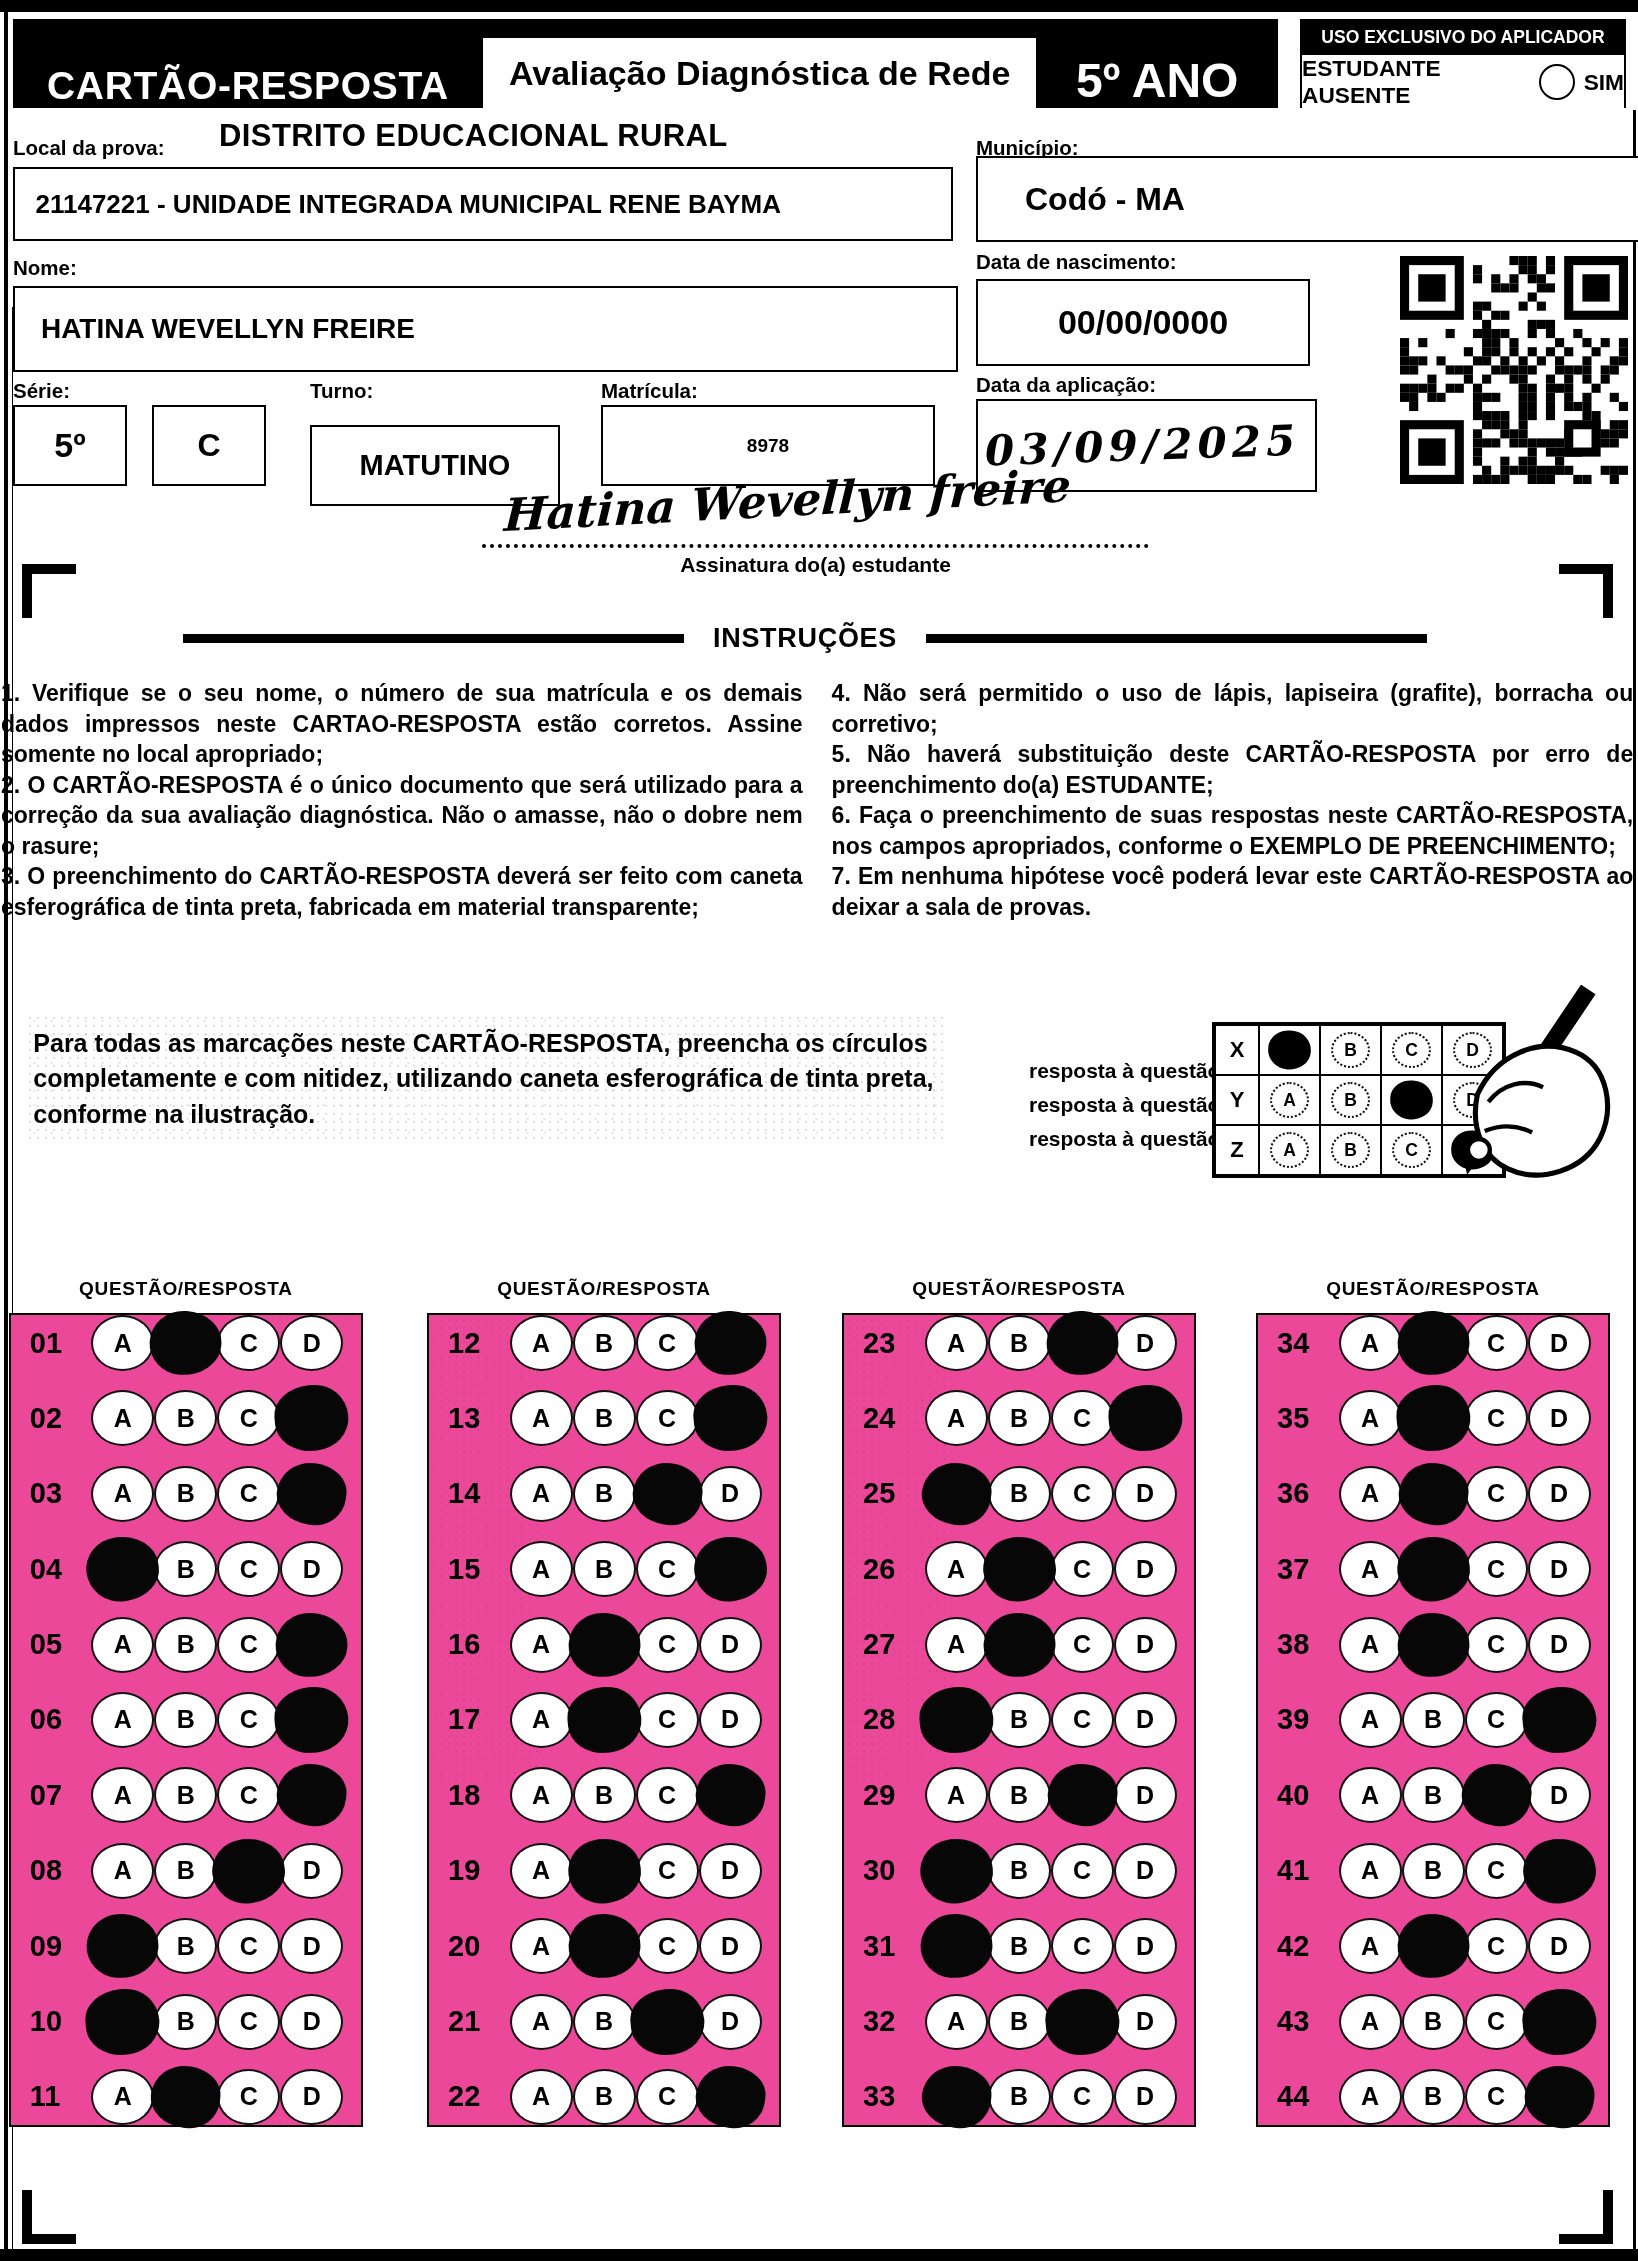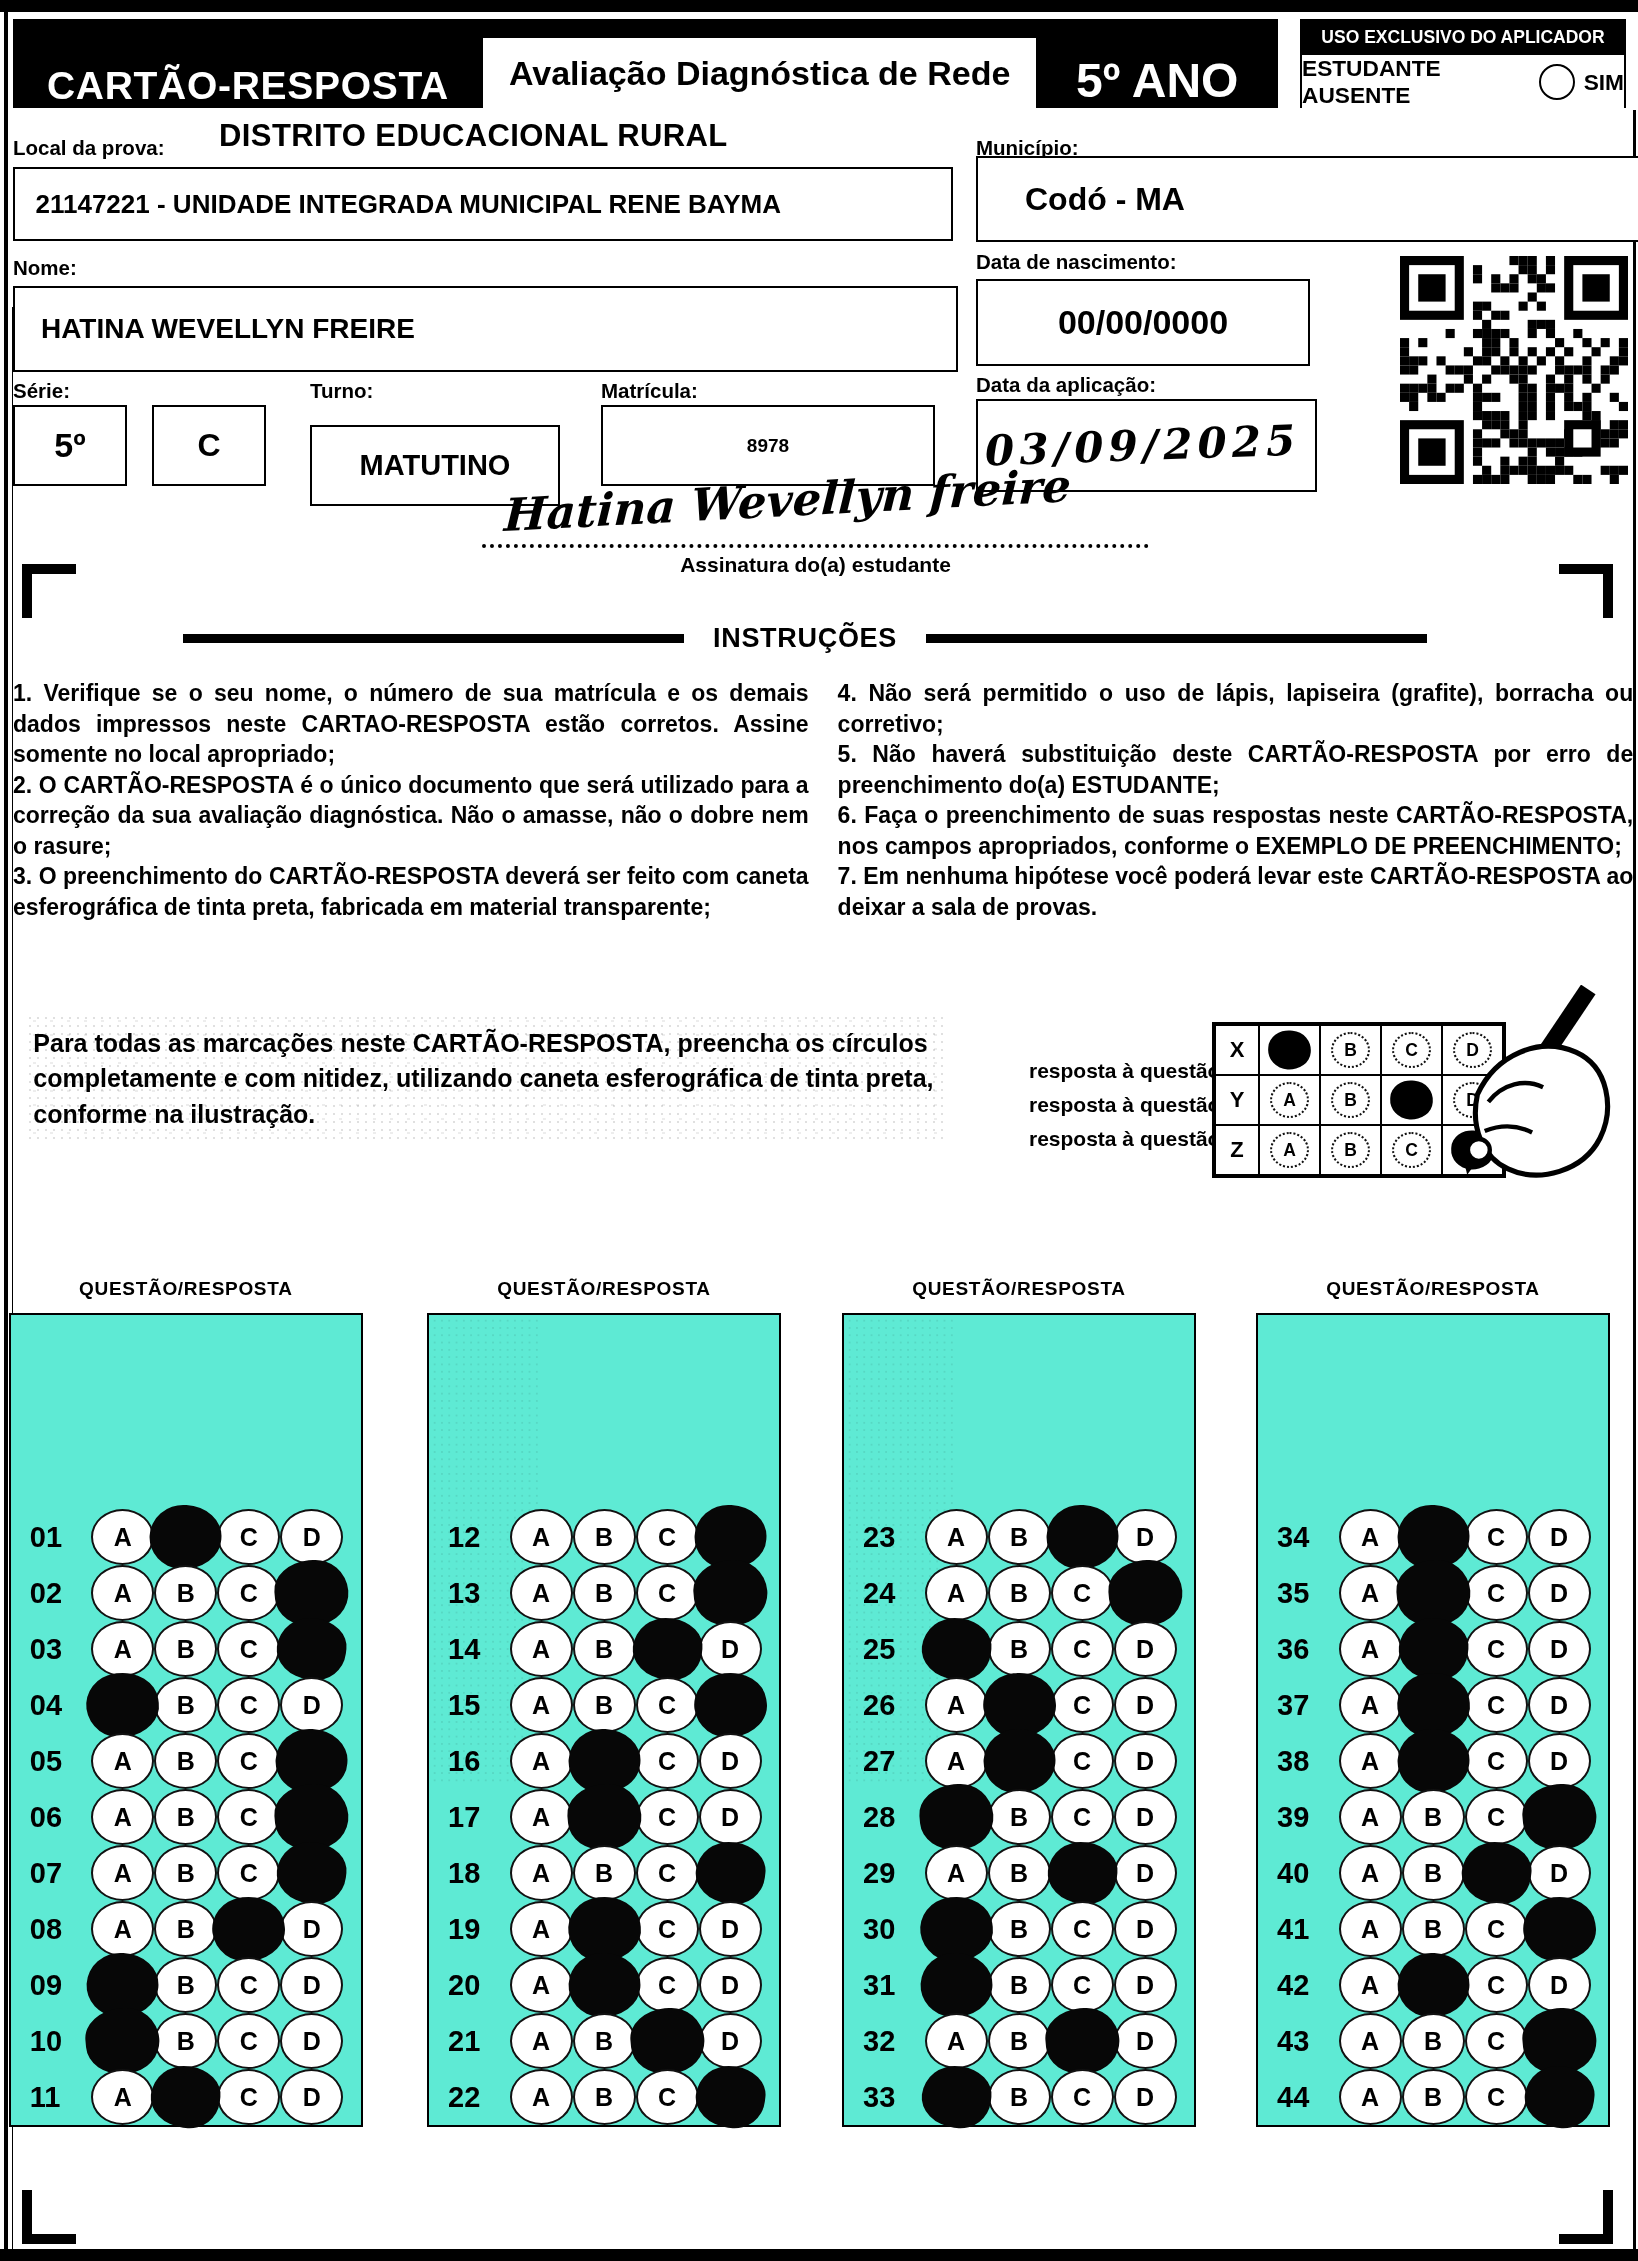--- a/index.html
+++ b/index.html
@@ -40,21 +40,21 @@
 
   .bracket{position:absolute;width:44px;height:44px;}
   .b-tl{left:22px;top:564px;border-top:10.2px solid #000;border-left:10.2px solid #000;}
   .b-tr{right:26px;top:564px;border-top:10.2px solid #000;border-right:10.2px solid #000;}
   .b-bl{left:22px;top:2190px;border-bottom:10.2px solid #000;border-left:10.2px solid #000;}
   .b-br{right:26px;top:2190px;border-bottom:10.2px solid #000;border-right:10.2px solid #000;}
 
   .instr-head{position:absolute;left:183px;right:212px;top:623px;display:flex;align-items:center;gap:29px;}
   .instr-rule{flex:1;height:8.8px;background:#000;}
   .instr-title{font-size:27px;font-weight:bold;letter-spacing:0.7px;}
-  .instr-cols{position:absolute;left:13px;right:5.8px;top:678px;display:flex;gap:29px;}
+  .instr-cols{position:absolute;left:1px;right:5.8px;top:678px;display:flex;gap:29px;}
   .instr-col{flex:1;font-size:23px;font-weight:bold;line-height:1.33;text-align:justify;}
   .instr-col p{margin:0;}
 
   .speckle{background-image:radial-gradient(rgba(0,0,0,0.12) 1.2px,transparent 1.3px),
                             radial-gradient(rgba(0,0,0,0.07) 1.6px,transparent 1.8px);
            background-size:8px 8px,17px 14px;}
   .example-note{position:absolute;left:26px;top:1014px;width:906px;padding:11.7px 7.3px;
                 font-size:25px;font-weight:bold;line-height:1.42;}
   .legend{position:absolute;left:1029px;top:1054px;font-size:21px;font-weight:bold;line-height:1.62;white-space:nowrap;}
   .ex-grid{position:absolute;left:1212px;top:1022px;border-collapse:collapse;border:4.4px solid #000;background:#fff;}
@@ -62,22 +62,22 @@
   .ex-label{width:39px!important;font-weight:bold;font-size:22px;}
   .exb{width:35px;height:32px;border:2.2px dotted #111;border-radius:50%;display:flex;align-items:center;
        justify-content:center;font-weight:bold;font-size:17.5px;margin:auto;background:#fff;}
   .exb-filled{border:none;background:#000;color:transparent;transform:scale(1.22) rotate(4deg);
               border-radius:50% 47% 53% 50%/48% 52% 49% 51%;}
   .hand{position:absolute;left:1368px;top:985px;width:248px;height:219px;z-index:3;}
 
   .acol{position:absolute;top:1278px;width:354px;}
   .acol-1{left:8.8px;} .acol-2{left:427px;} .acol-3{left:842px;} .acol-4{left:1256px;}
   .ahead{text-align:center;font-size:19px;font-weight:bold;letter-spacing:0.7px;margin-bottom:13px;white-space:nowrap;}
-  .abox{border:2.9px solid #000;height:810px;display:flex;flex-direction:column;justify-content:flex-end;
-        position:relative;background:#5eead4;}
+  .abox{border:2.9px solid #000;height:810px;display:flex;flex-direction:column;justify-content:space-between;
+        position:relative;background:#ec4899;}
   .gutter-speck{position:absolute;left:1.5px;top:1.5px;width:110px;height:58%;
                 background-image:radial-gradient(rgba(0,0,0,0.12) 1.2px,transparent 1.3px);
                 background-size:7.3px 7.3px;opacity:.65;pointer-events:none;}
   .arow{display:flex;align-items:center;position:relative;z-index:1;}
   .qnum{width:76px;padding-left:19px;font-size:29px;font-weight:bold;}
   .bubbles{flex:1;display:flex;justify-content:space-between;align-items:center;padding:0 17.5px 0 4.4px;}
   .bubble{width:63px;height:56px;border:2.2px solid #111;border-radius:50%;display:flex;align-items:center;
           justify-content:center;font-size:25px;font-weight:bold;background:#fff;box-sizing:border-box;}
   .bubble.filled{border:none;background:#070707;color:transparent;}
   .f0{border-radius:48% 52% 55% 45%/52% 48% 50% 50%;transform:scale(1.14) rotate(3deg);}

